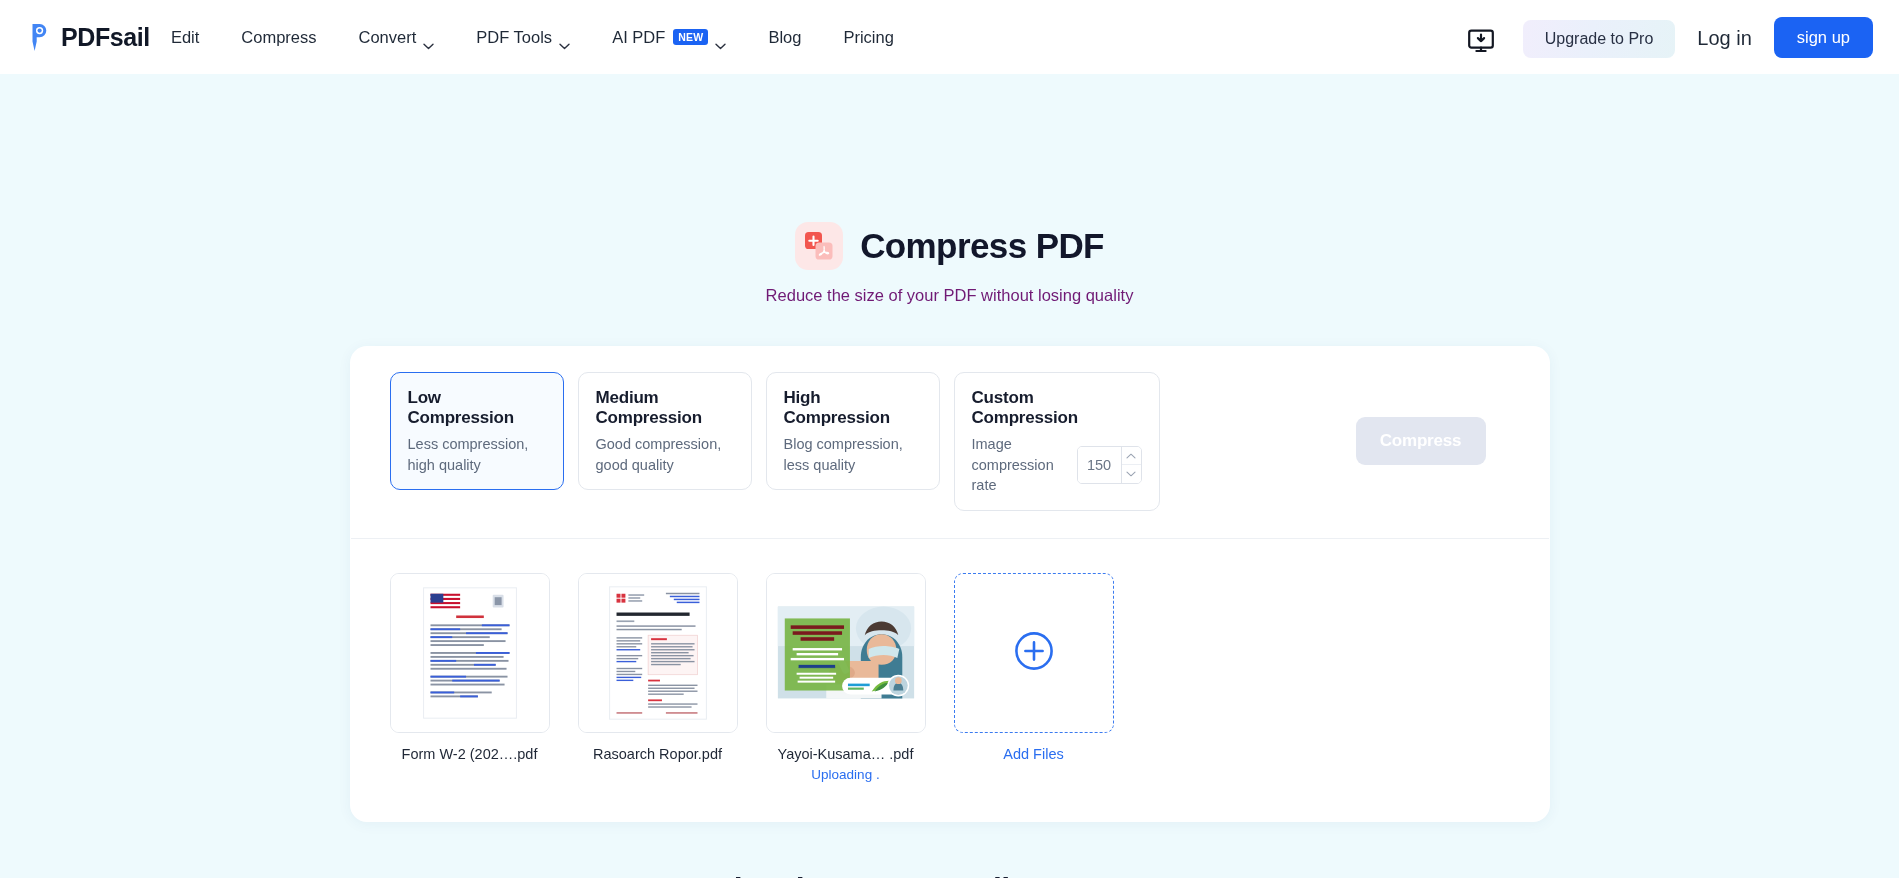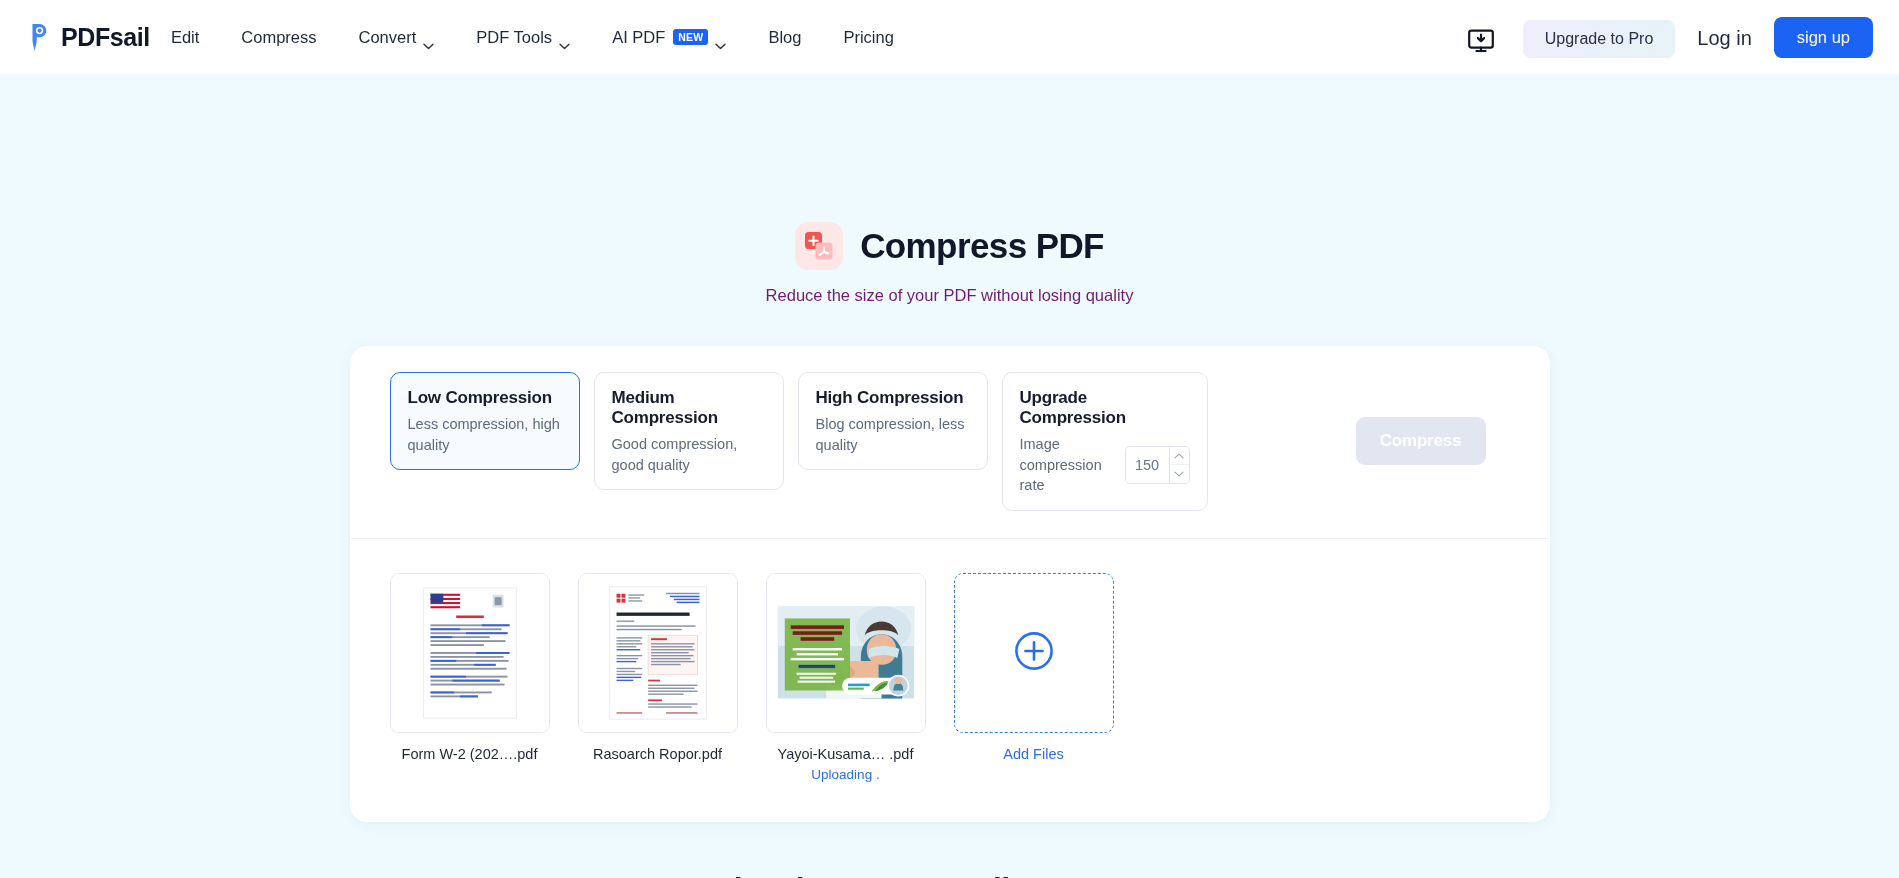--- a/index.html
+++ b/index.html
@@ -163,21 +163,21 @@
   }
 
   .options-row {
     display: flex;
     align-items: flex-start;
     padding: 26px 28px 27px 40px;
     gap: 14px;
   }
 
   .opt-card {
-    width: 190px;
+    width: 174px;
     min-height: 88px;
     border: 1px solid #e3e7ed;
     border-radius: 10px;
     padding: 15px 17px 14px;
     cursor: pointer;
     background: #ffffff;
     flex: none;
   }
   .opt-card.selected {
     border: 1.6px solid #2a6ef0;
@@ -449,21 +449,21 @@
         <div class="opt-title">Medium Compression</div>
         <div class="opt-desc">Good compression, good quality</div>
       </div>
 
       <div class="opt-card">
         <div class="opt-title">High Compression</div>
         <div class="opt-desc">Blog compression, less quality</div>
       </div>
 
       <div class="opt-card custom">
-        <div class="opt-title">Upgrade Compression</div>
+        <div class="opt-title">Custom Compression</div>
         <div class="custom-body">
           <div class="custom-label">Image compression rate</div>
           <div class="num-input">
             <input type="text" value="150" style="">
             <div class="num-spin">
               <div class="spin-btn">
                 <svg viewBox="0 0 10 6" width="10" height="6">
                     <path d="M1 4.8 5 1.2 9 4.8" fill="none" stroke="#9aa3b2" stroke-width="1.1" stroke-linecap="round" stroke-linejoin="round"></path>
                   </svg>
               </div>

